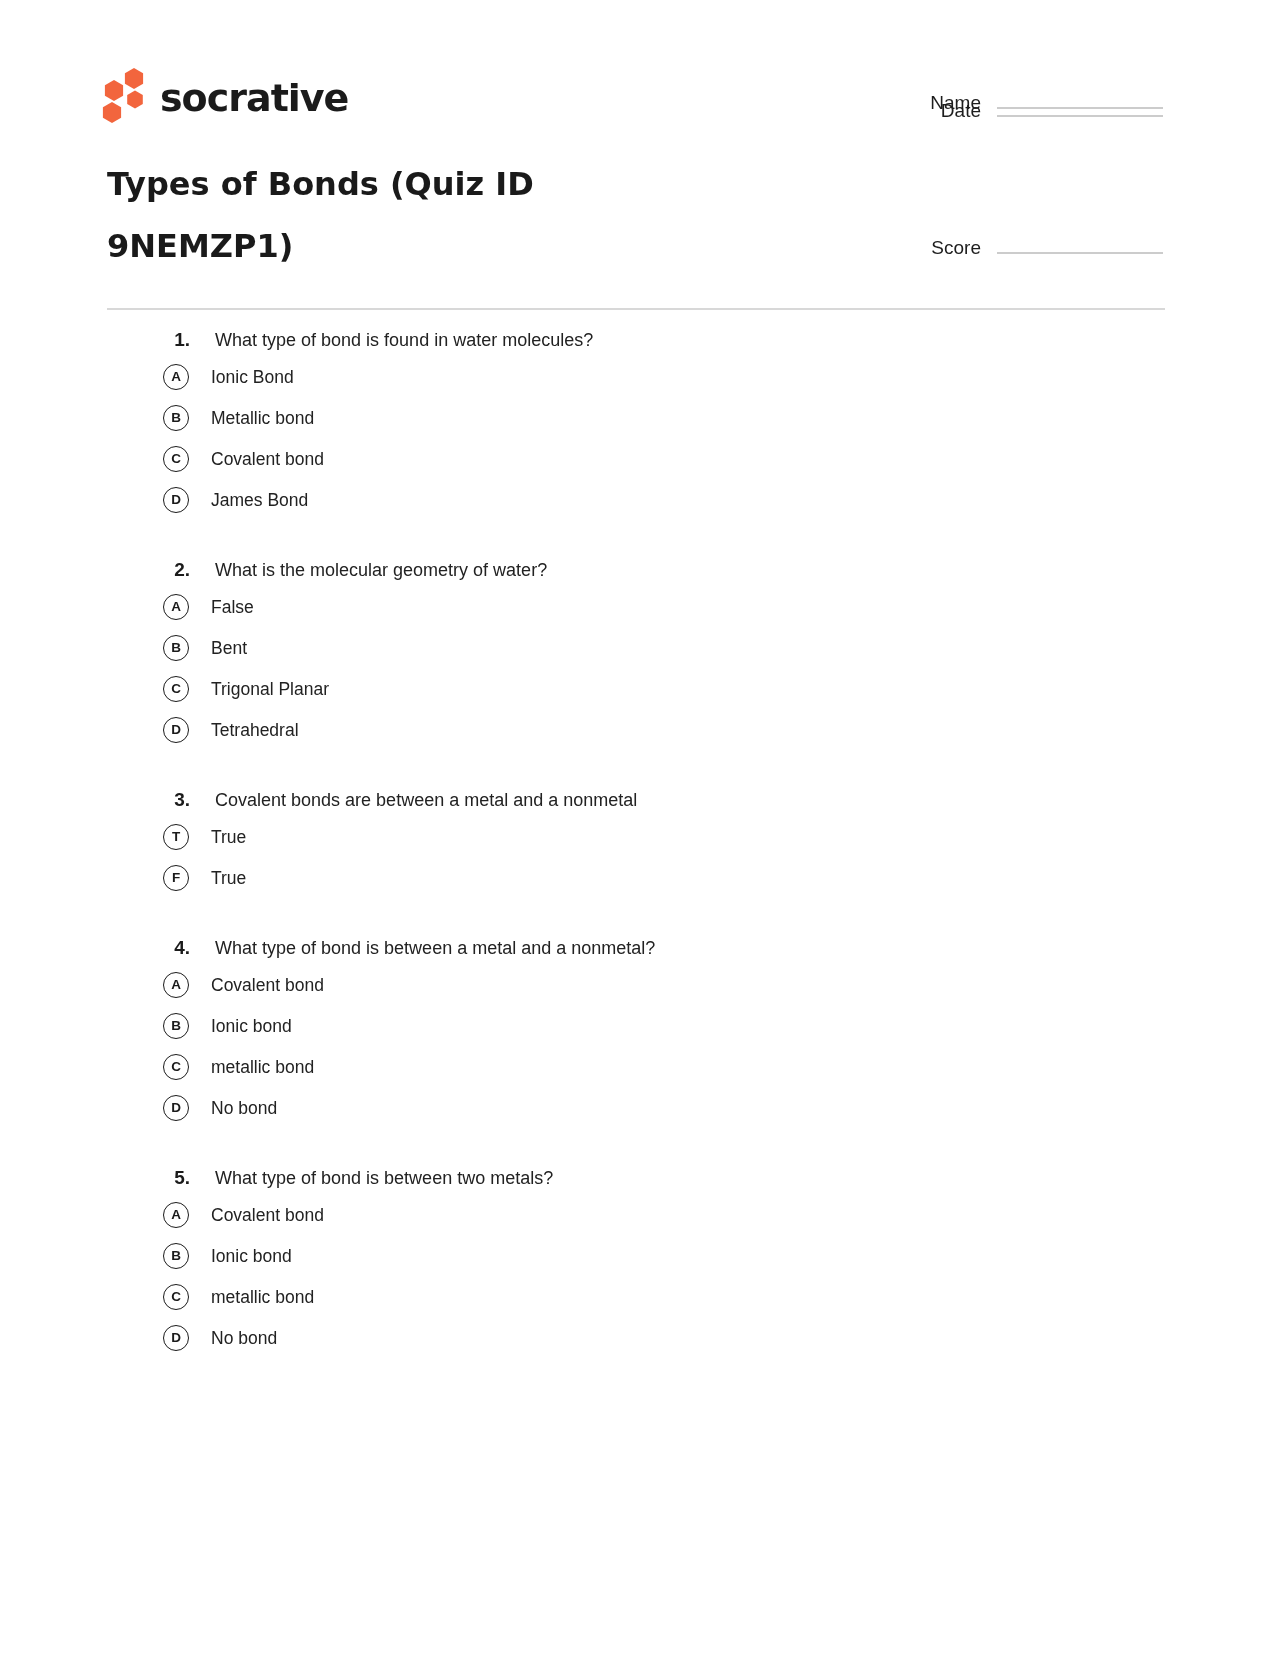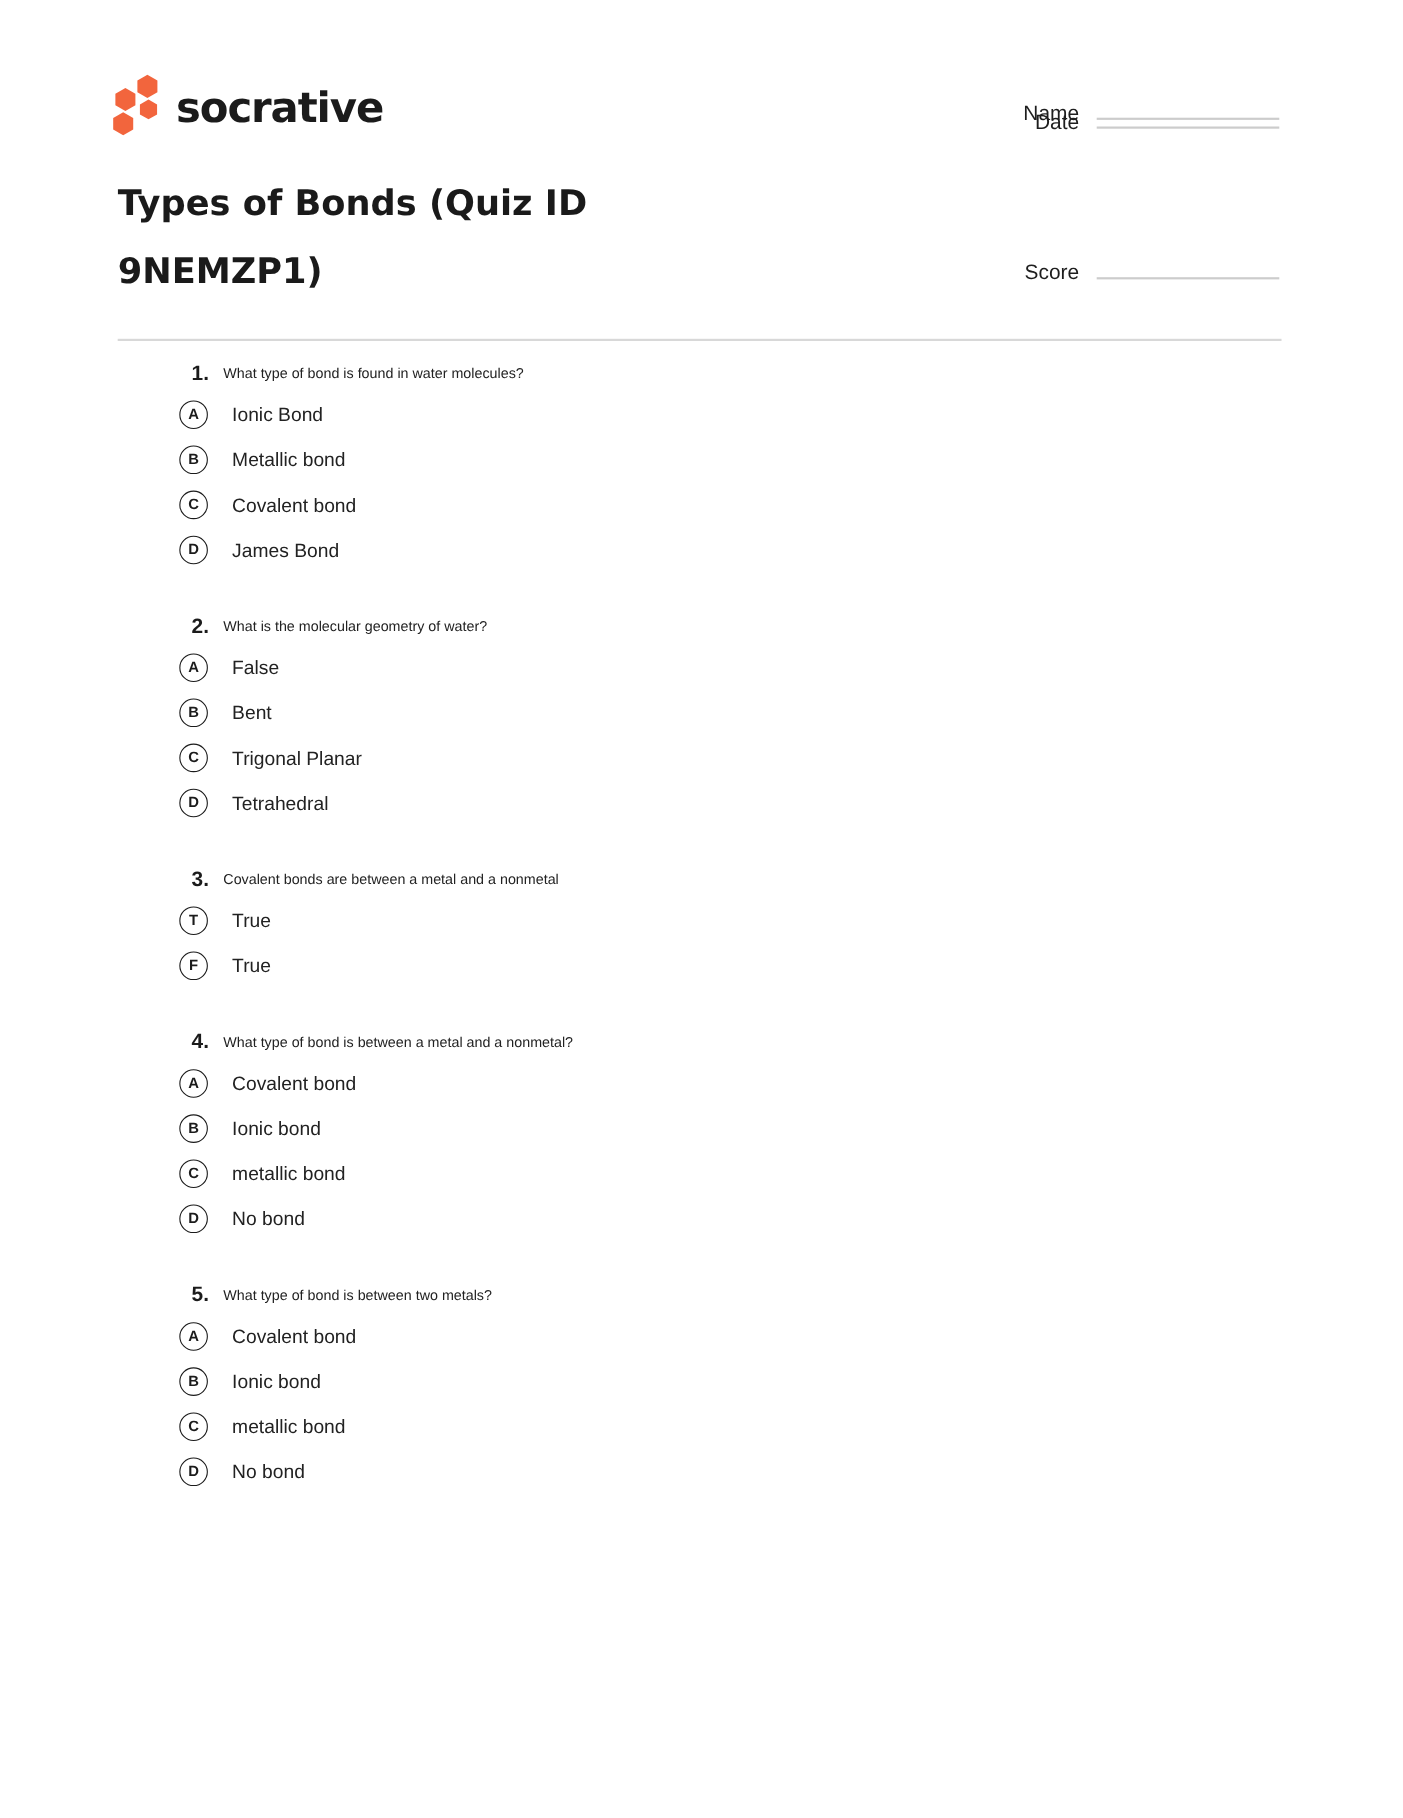--- a/index.html
+++ b/index.html
@@ -98,22 +98,22 @@
   .q-num {
     width: 27px;
     text-align: right;
     font-size: 19px;
     font-weight: bold;
     color: #1b1b1b;
     line-height: 26px;
     flex: 0 0 27px;
   }
   .q-text {
-    margin-left: 13px;
-    font-size: 13px;
+    margin-left: 25px;
+    font-size: 18px;
     color: #222222;
     line-height: 26px;
   }
   .opt-row {
     display: flex;
     align-items: center;
     height: 26px;
     margin-bottom: 15px;
   }
   .opt-row:last-child { margin-bottom: 0; }

